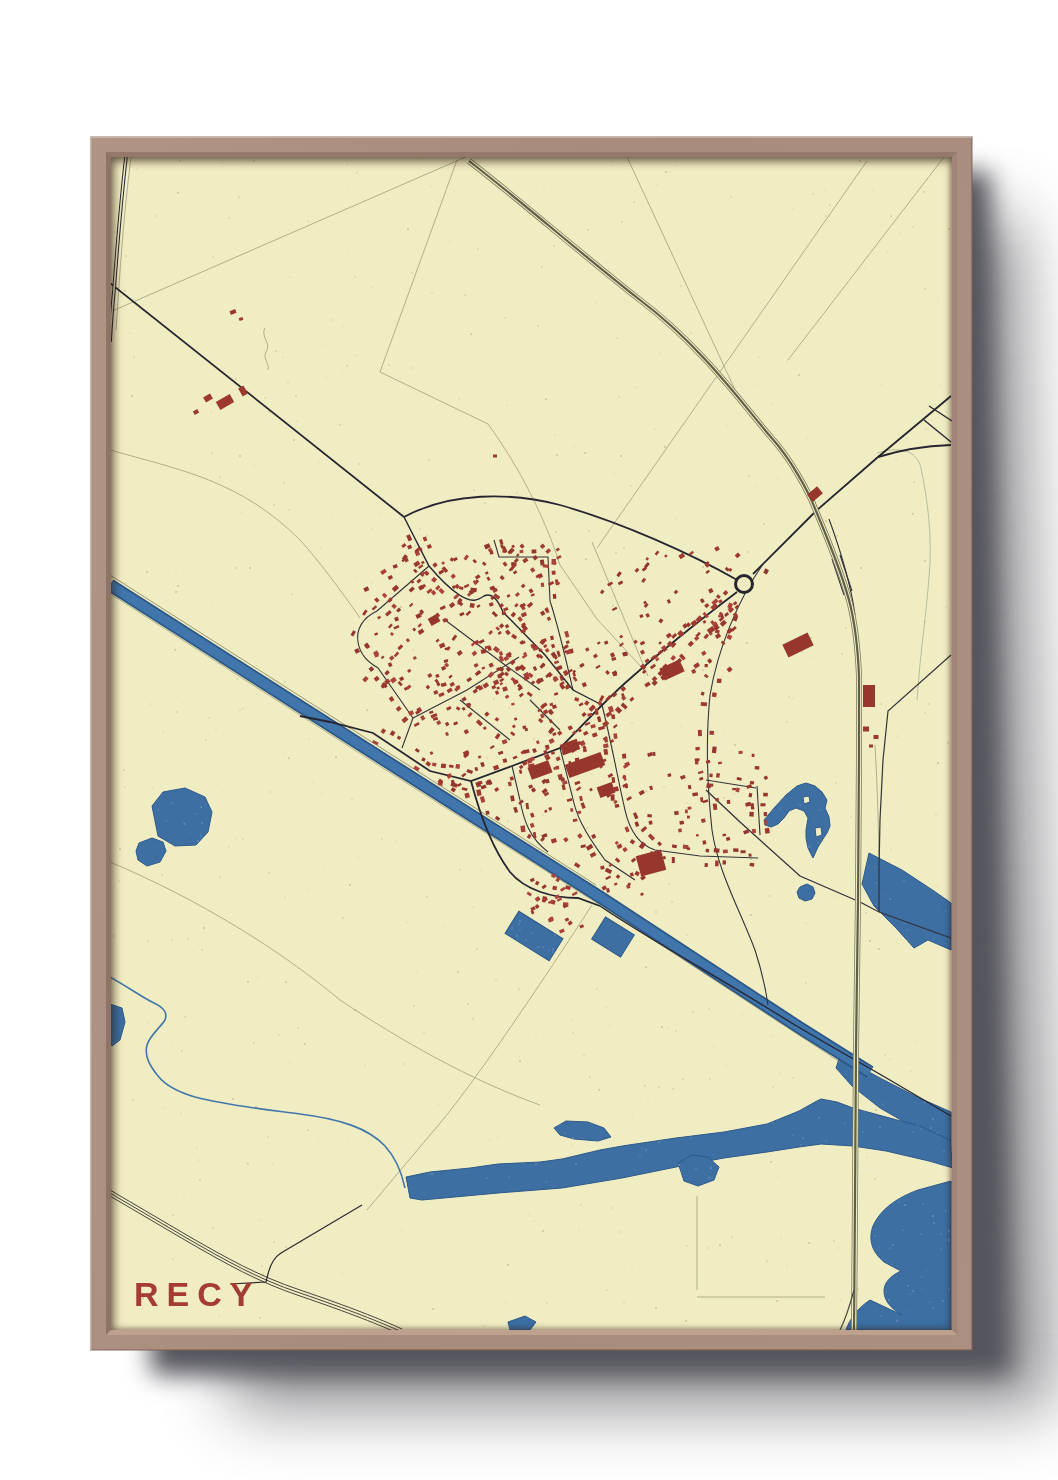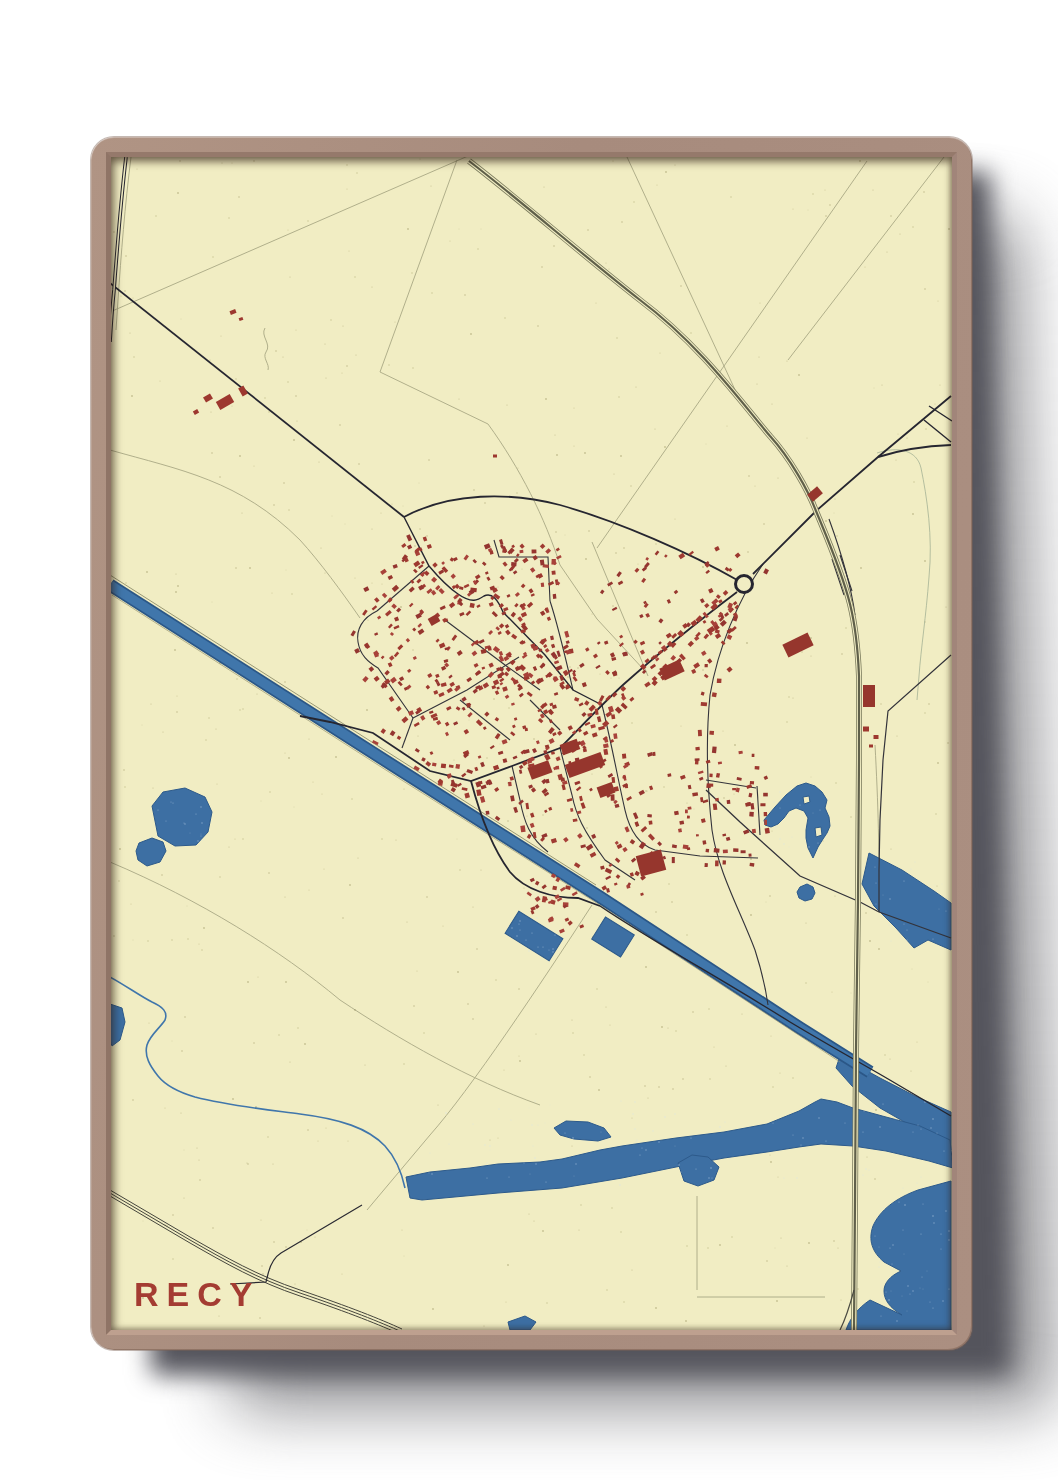--- a/index.html
+++ b/index.html
@@ -6,21 +6,21 @@
   body { width:1058px; height:1480px; background:#ffffff; position:relative;
          font-family:"Liberation Sans", sans-serif; overflow:hidden; }
   .shadow1 { position:absolute; left:112px; top:152px; width:860px; height:1203px;
              background:#54545c; filter:blur(12px);
              transform:translate(18px,20px) skewX(1.0deg); transform-origin:top left; }
   .shadow2 { position:absolute; left:150px; top:165px; width:822px; height:1190px;
              background:#87878b; filter:blur(34px);
              transform:translate(46px,52px) skewX(1.7deg); transform-origin:top left; opacity:.95; }
   .frame { position:absolute; left:91px; top:137px; width:851px; height:1183px; box-sizing:content-box;
            padding:15px; background:linear-gradient(100deg,#b09484 0%,#a78b7d 45%,#ab8f81 100%);
-           box-shadow: inset 0 1px 0 rgba(255,255,255,.30), inset 1px 0 0 rgba(255,255,255,.14), inset -1px -1px 0 rgba(80,52,36,.28), 0 0 0 1px rgba(125,98,85,.45); border-radius: 23px; }
+           box-shadow: inset 0 1px 0 rgba(255,255,255,.30), inset 1px 0 0 rgba(255,255,255,.14), inset -1px -1px 0 rgba(80,52,36,.28), 0 0 0 1px rgba(125,98,85,.45); }
   .bevel { width:841px; height:1173px; border:5px solid;
            border-color:#95796b #a1857a #bea08f #8f7466; box-sizing:content-box; position:relative; }
   .mapwrap { position:absolute; left:0; top:0; width:841px; height:1173px; }
   .mapwrap::after { content:""; position:absolute; inset:0; pointer-events:none;
            box-shadow: inset 0 5px 8px rgba(45,28,16,.55), inset 4px 0 8px rgba(45,28,16,.36),
                        inset -2px -2px 4px rgba(70,48,30,.22); }
 </style>
 </head>
 <body>
 <div class="shadow2"></div>

